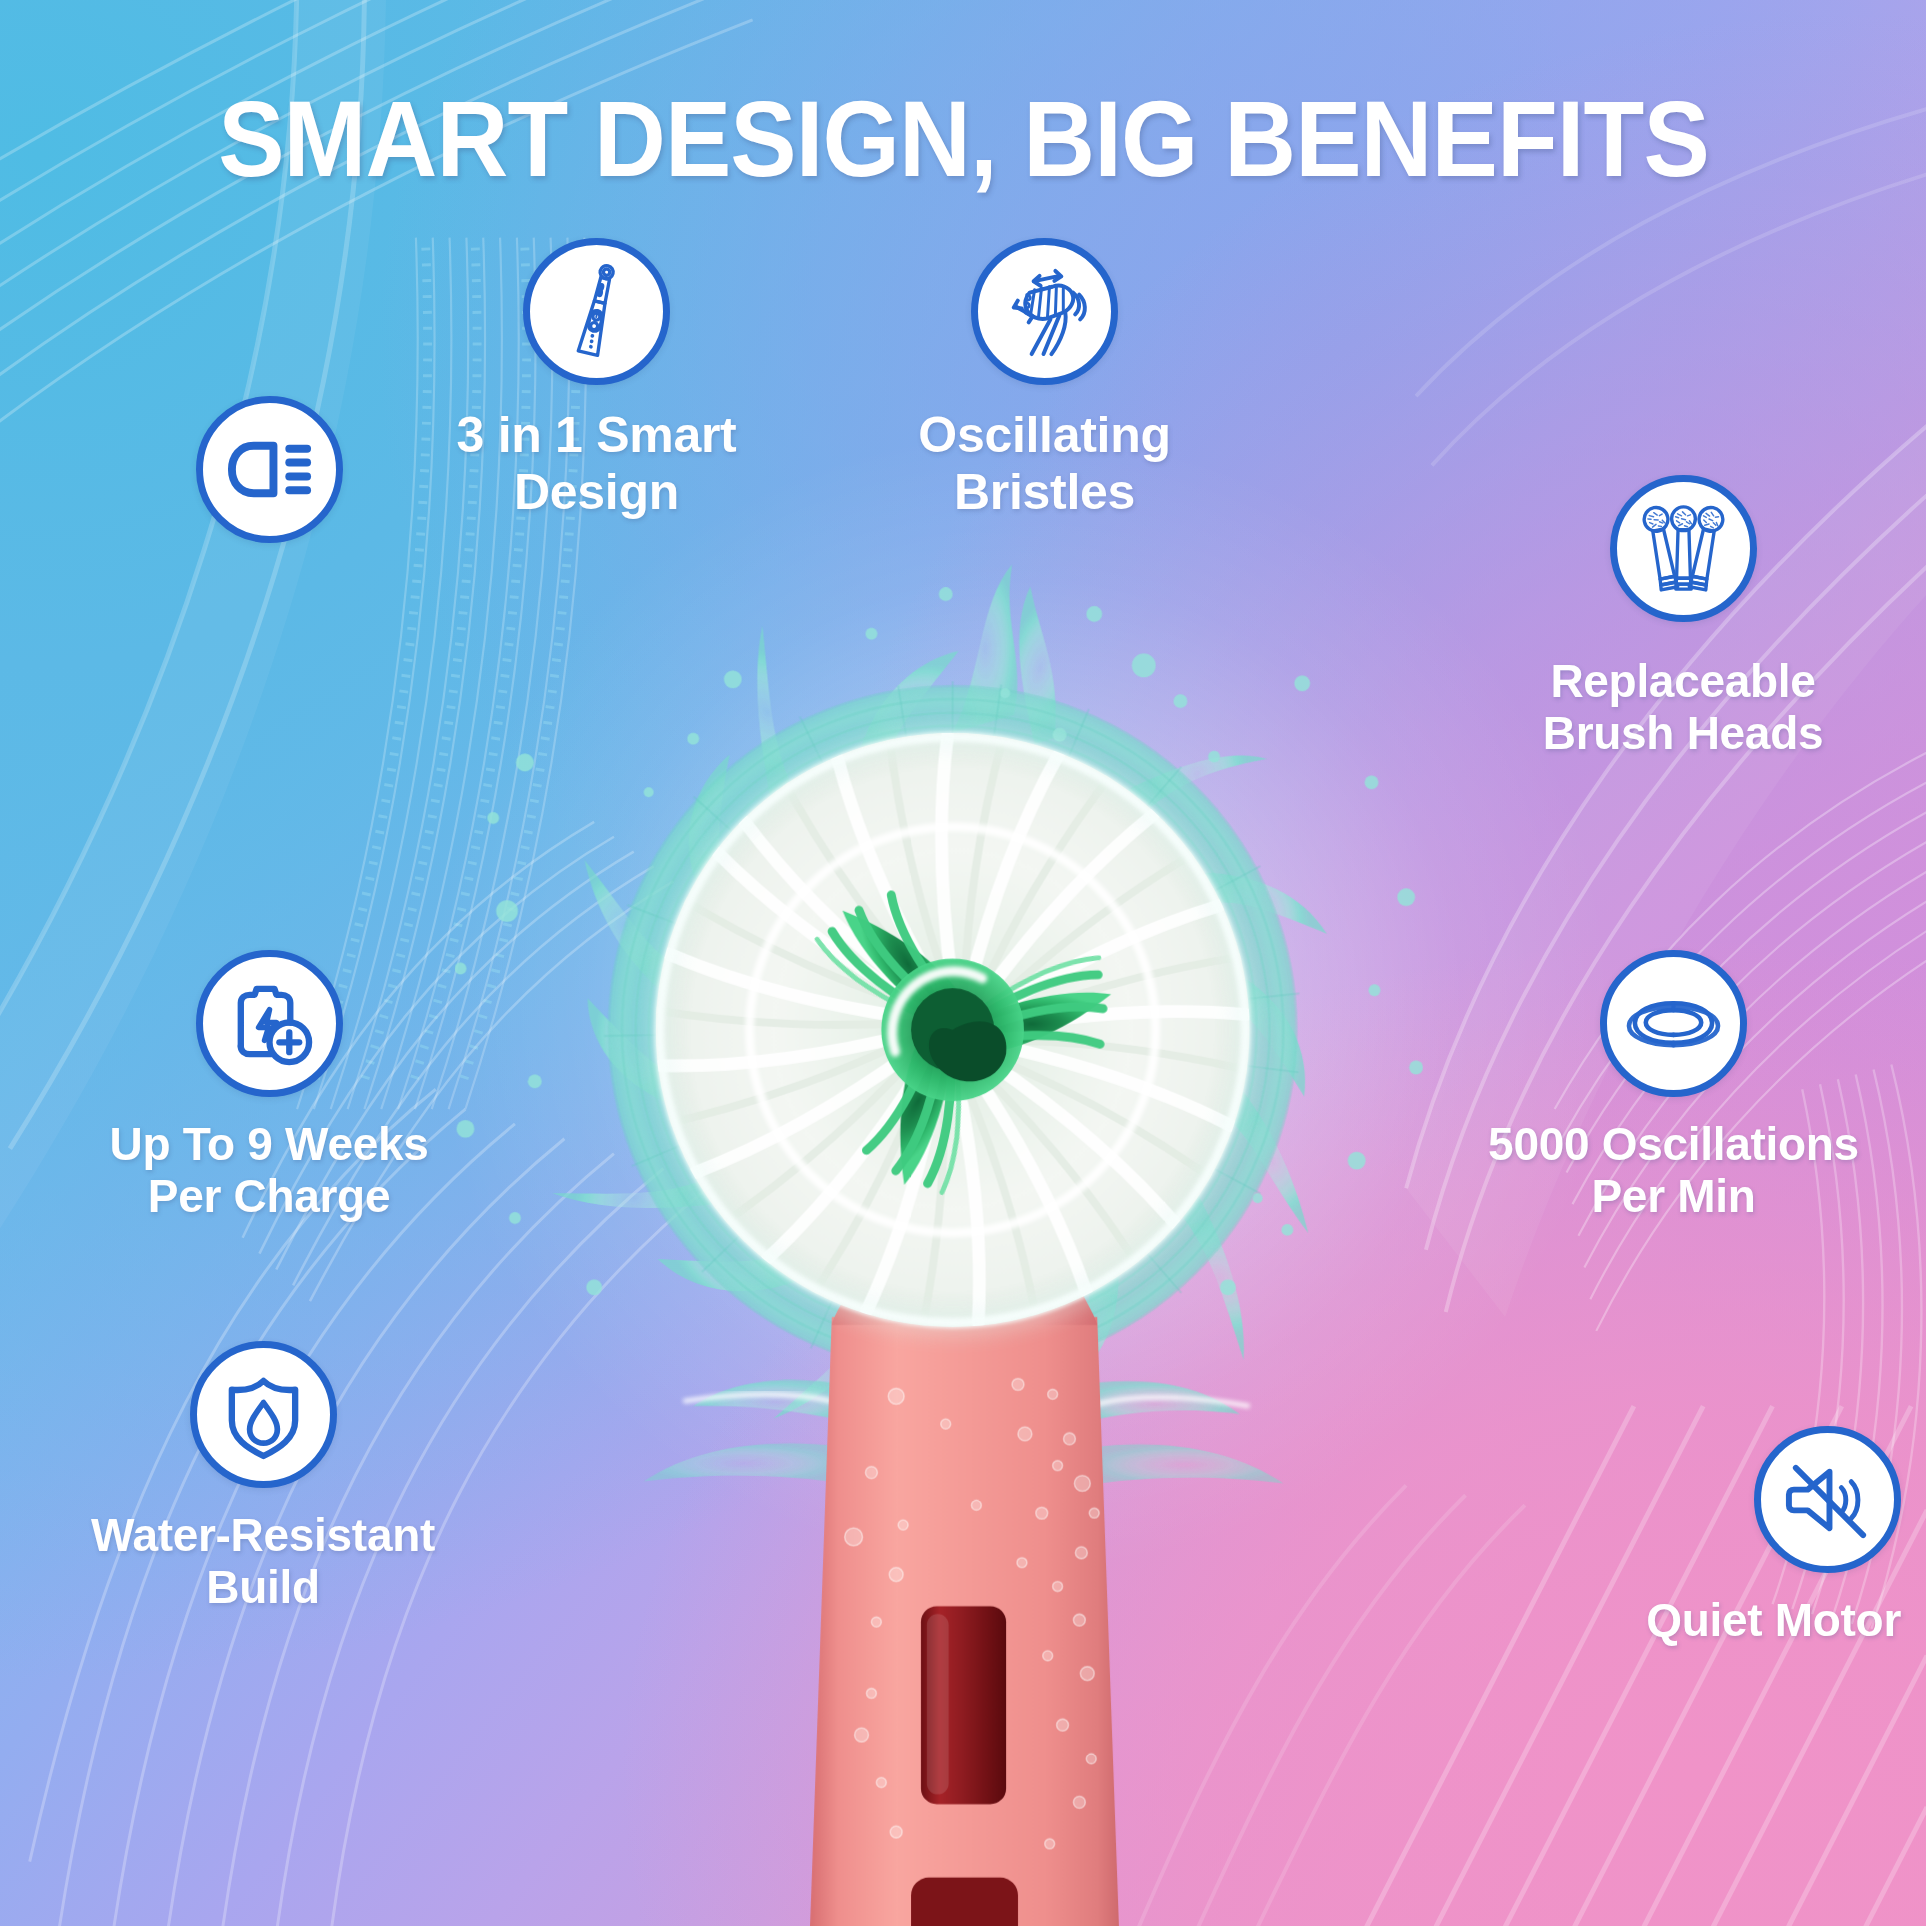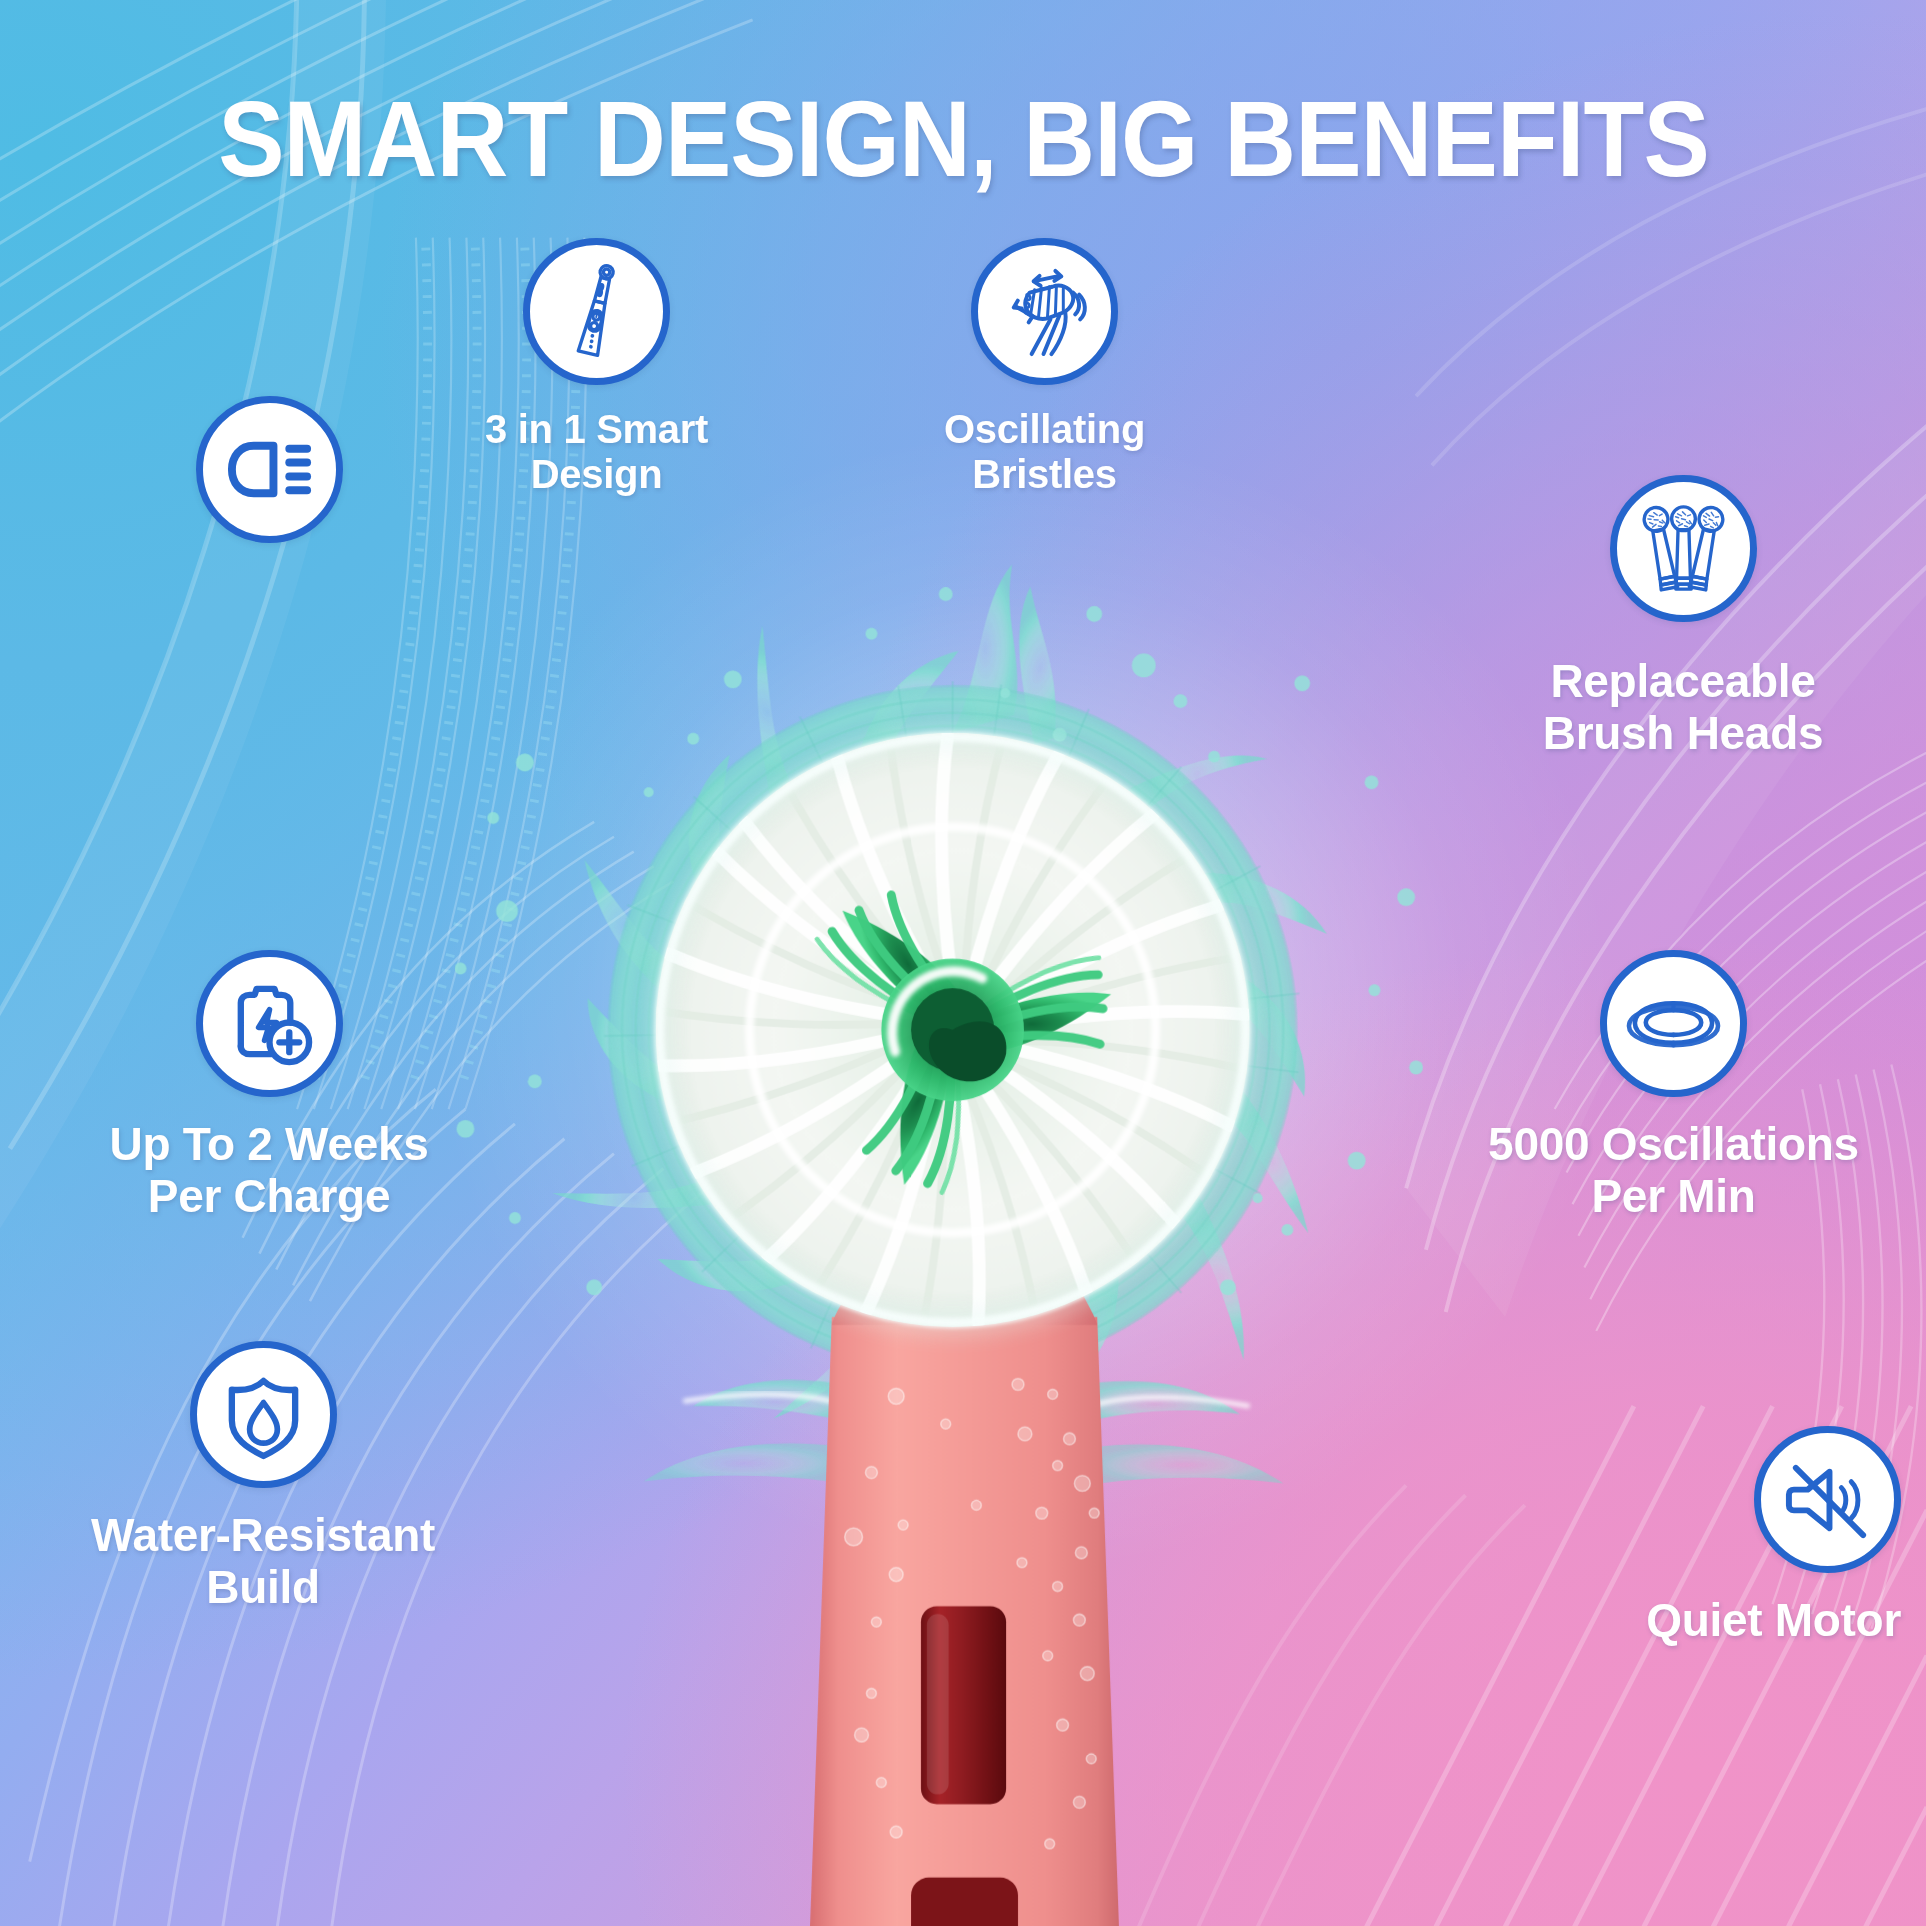--- a/index.html
+++ b/index.html
@@ -94,21 +94,21 @@
   
   #feat-3in1          { left:438px; top:238px;  width:317px; }
   #feat-oscillating   { left:881px; top:238px;  width:327px; }
 
   
   #feat-heads         { left:1465px; top:475px;  width:436px;gap:12px; }
   #feat-7000          { left:1426px; top:950px;  width:495px; }
   #feat-quiet         { left:1465px; top:1426px; width:436px;align-items:flex-end; }
 
   #feat-3in1 .feat-label,
-  #feat-oscillating .feat-label { font-size:40px; }
+  #feat-oscillating .feat-label { font-size:50px; }
 </style>
 </head>
 <body>
 
 <div id="bg">
   <div class="bg-base"></div>
 
   <svg class="bg-lines" viewBox="0 0 1946 1946" preserveAspectRatio="none">
     <defs>
       <clipPath id="clipAll">
@@ -686,21 +686,21 @@
         <path d="M 18,70 C 18,75 22,78 27,78 L 48,78"></path>
 
         <path d="M 47,33 L 36,51 L 46,51 L 42,64 L 54,46 L 44,46 Z" stroke-width="5.6"></path>
 
         <circle cx="67" cy="66" r="20"></circle>
         <line x1="67" y1="56" x2="67" y2="76"></line>
         <line x1="57" y1="66" x2="77" y2="66"></line>
       </g>
     </svg>
   </div>
-  <div class="feat-label">Up To 2 Weeks
+  <div class="feat-label">Up To 9 Weeks
 Per Charge</div>
 </div>
 
 <div class="feat" id="feat-7000">
   <div class="icon-circle">
     <svg width="99" height="99" viewBox="0 0 100 100">
       <g fill="none" stroke="#2565cc" stroke-width="4.6" stroke-linecap="round">
 
         <path d="M 50,36.5 C 34,36.5 22,42 22,49 C 22,56 34,61.5 50,61.5"></path>
         <path d="M 50,36.5 C 66,36.5 78,42 78,49 C 78,56 66,61.5 50,61.5"></path>

